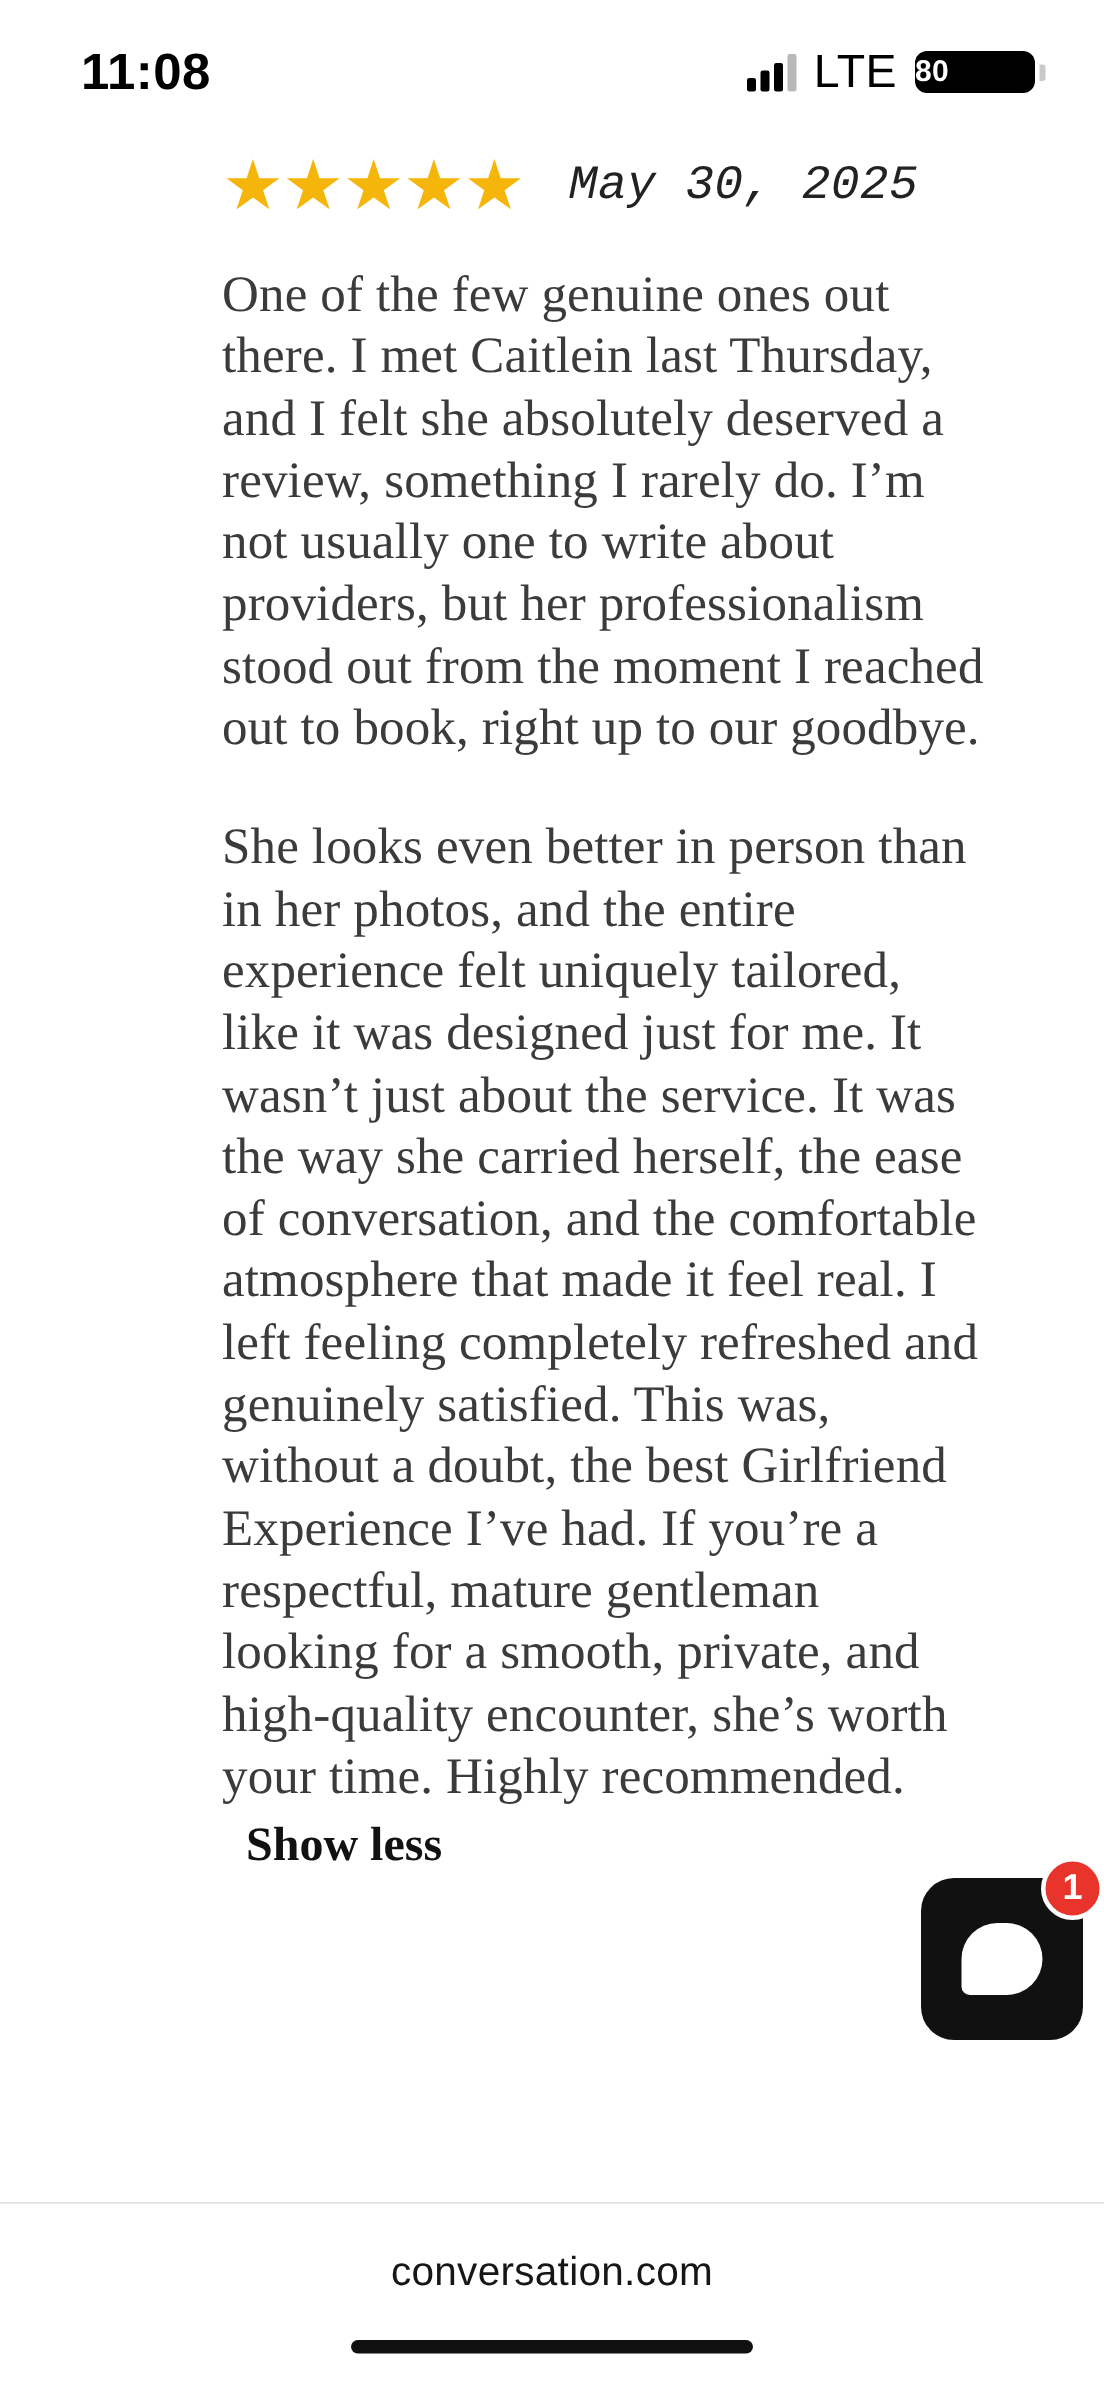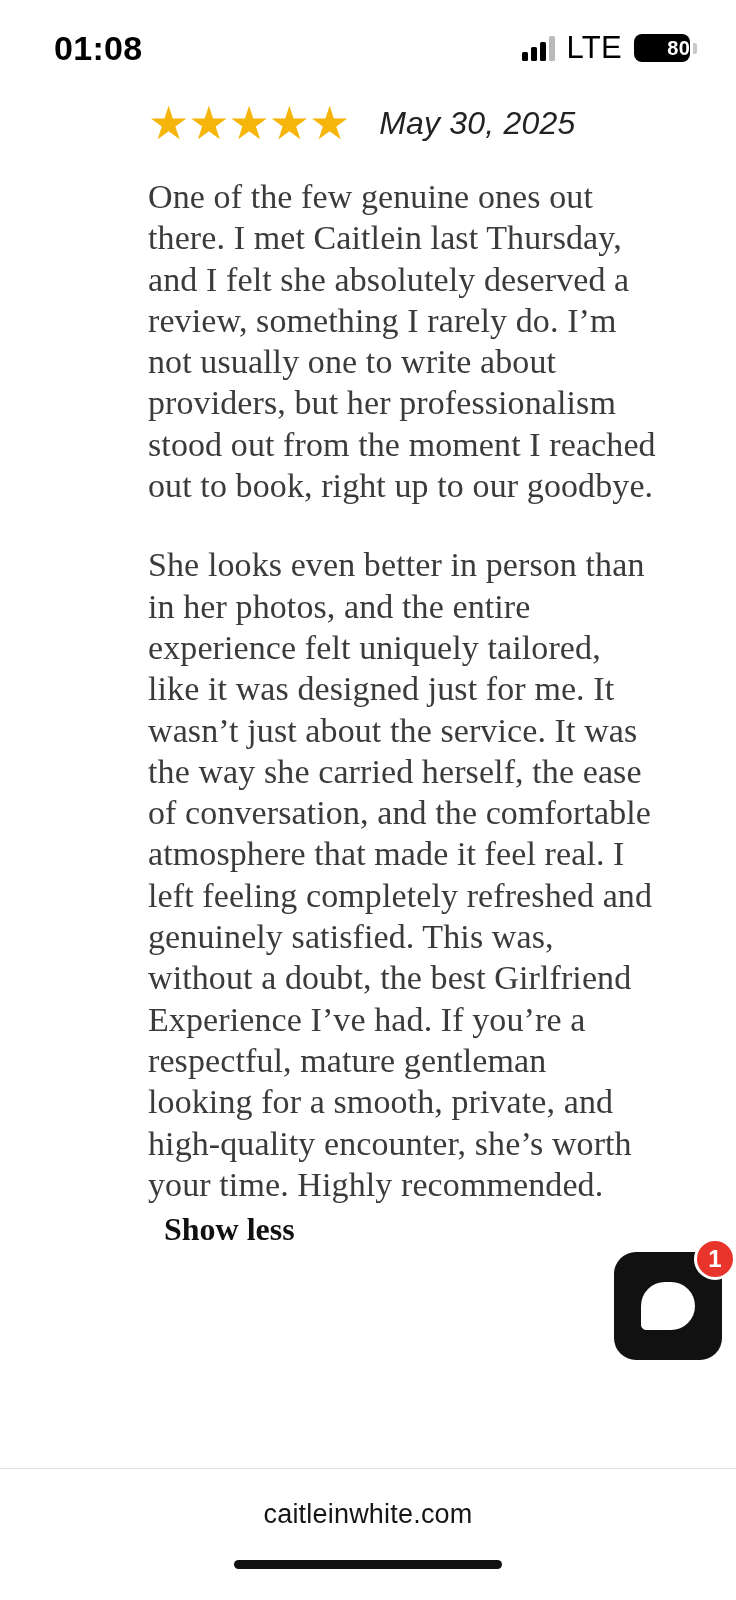--- a/index.html
+++ b/index.html
@@ -54,26 +54,26 @@
   .signal i:nth-child(3){ height:19px; }
   .signal i:nth-child(4){ height:25px; background:#b9b9b9; }
   .lte {
     font-size:31px;
     font-weight:500;
     color:#000;
     letter-spacing:0.3px;
   }
   .battery {
     position:relative;
-    width:56px; height:28px;
+    width:80px; height:28px;
     background:#000;
     border-radius:8px;
     display:flex;
     align-items:center;
-    justify-content:flex-end;
+    justify-content:flex-start;
   }
   .battery span {
     color:#fff;
     font-size:20px;
     font-weight:700;
     letter-spacing:0.2px;
   }
   .battery:after {
     content:"";
     position:absolute;
@@ -99,21 +99,21 @@
   }
   .stars {
     display:flex;
     gap:2px;
     font-size:46px;
     line-height:1;
     color:#f5b50a;
     letter-spacing:-1px;
   }
   .review-date {
-    font-family:Liberation Sans, sans-serif;
+    font-family:Liberation Mono, monospace;
     font-style:italic;
     font-size:32px;
     color:#222;
     letter-spacing:0.2px;
   }
 
   .review-body {
     padding:30px 80px 0 148px;
   }
   .review-body p {
@@ -195,21 +195,21 @@
     border-radius:5px;
     background:#111;
   }
 </style>
 </head>
 <body>
 
 <div class="phone">
 
   <div class="statusbar">
-    <div class="status-time">01:08</div>
+    <div class="status-time">11:08</div>
     <div class="status-right">
       <div class="signal">
         <i></i>
           <i></i>
           <i></i>
           <i></i>
       </div>
       <div class="lte">LTE</div>
       <div class="battery">
         <span>80</span>
@@ -234,19 +234,19 @@
     
 
     
     <div class="chat-widget">
       <div class="bubble"></div>
       <div class="chat-badge">1</div>
     </div>
   </div>
 
   <div class="browser-bar">
-    <div class="url">caitleinwhite.com</div>
+    <div class="url">conversation.com</div>
   </div>
   <div class="home-indicator-wrap">
     <div class="home-indicator"></div>
   </div>
 
 </div>
 
 </body></html>

